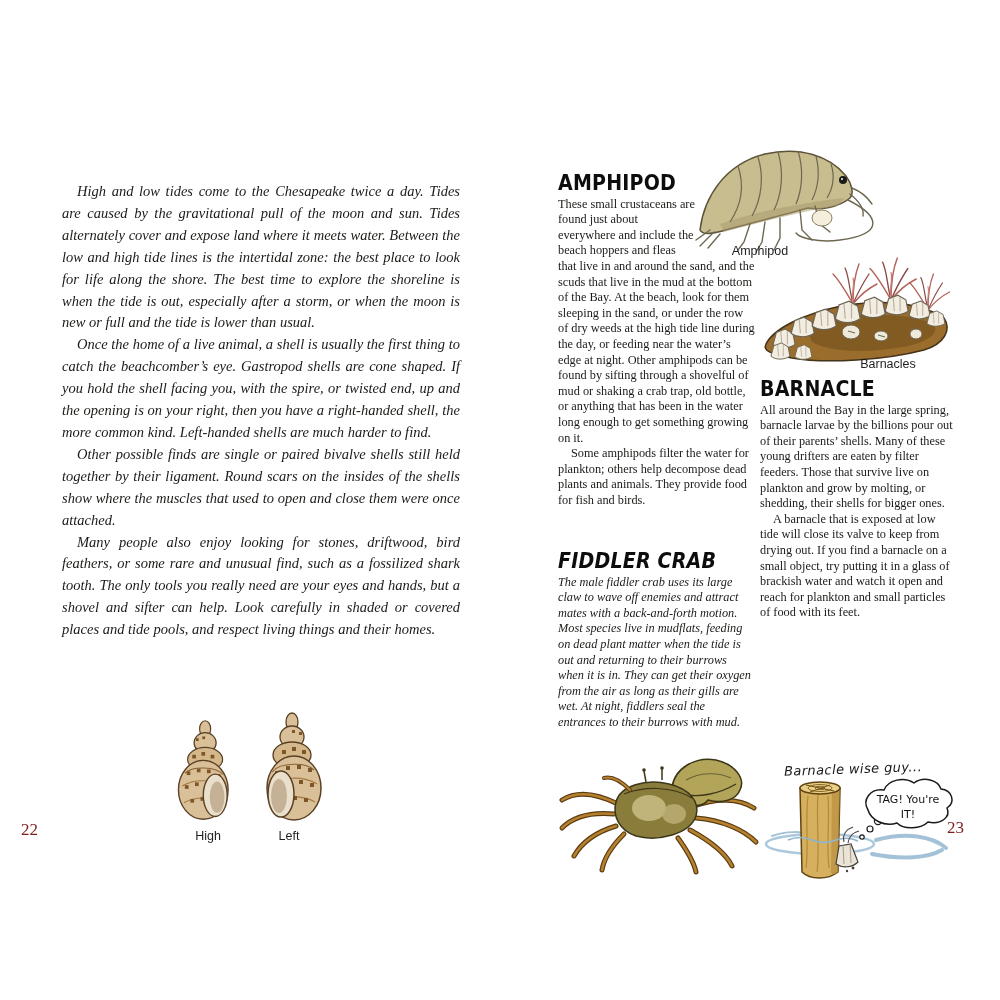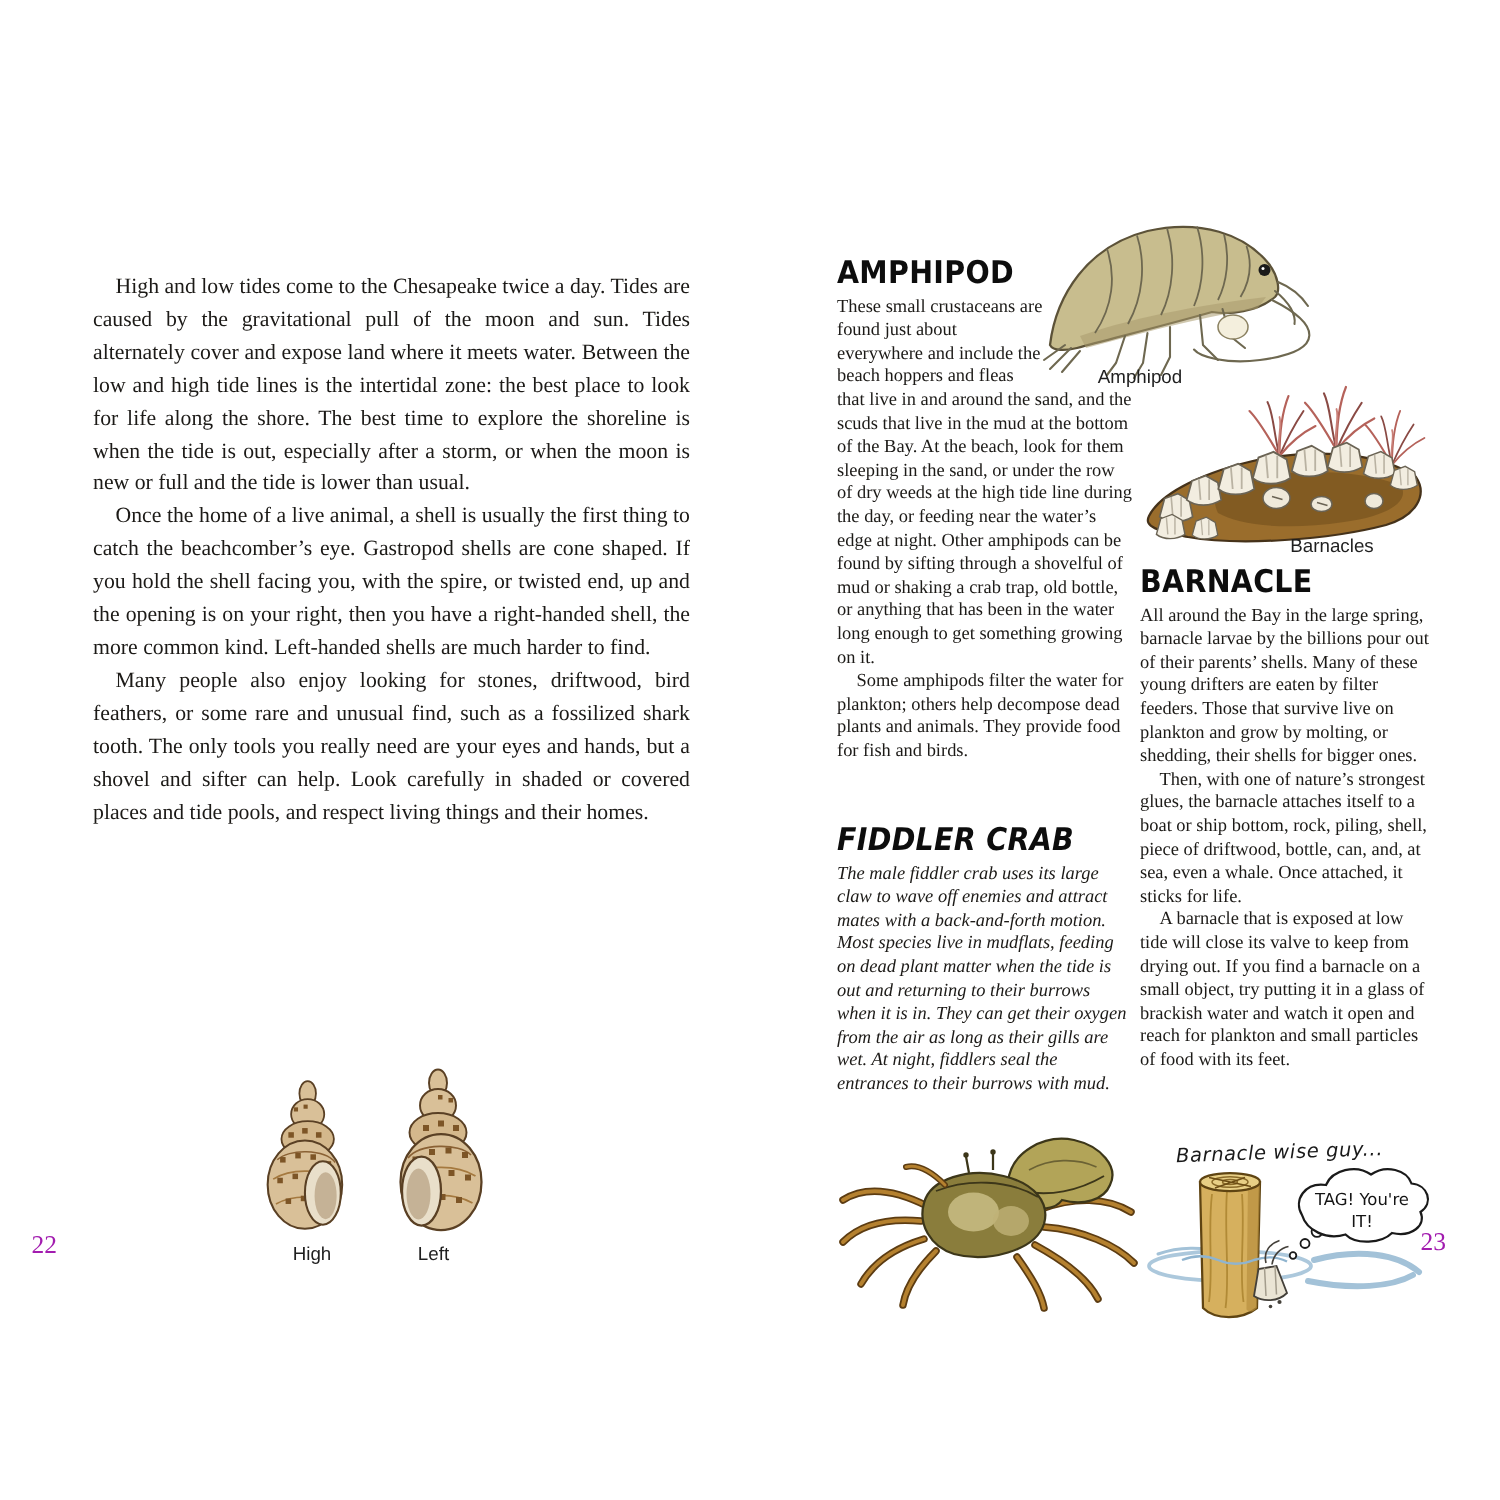--- a/index.html
+++ b/index.html
@@ -5,21 +5,21 @@
   html,body{margin:0;padding:0;background:#ffffff;}
   .sheet{
     position:relative;width:1000px;height:1000px;background:#ffffff;
     font-family:"Liberation Serif",serif;color:#1c1a17;overflow:hidden;
   }
   
   .left-text{
     position:absolute;left:62px;top:181px;width:398px;
     font-size:14.5px;line-height:21.9px;text-align:justify;
   }
-  .left-text p{margin:0;text-indent:15px;}
+  .left-text p{margin:0;text-indent:15px;font-style:italic;}
   
   .rp-col{position:absolute;width:197px;font-size:12.3px;line-height:15.6px;}
   .rp-col p{margin:0;}
   .rp-col p.ind{text-indent:13px;}
   h2.sec{
     margin:0 0 5px 0;
     font-family:"DejaVu Sans",sans-serif;font-weight:900;font-size:19px;
     letter-spacing:0.2px;color:#0d0d0d;
     transform:scaleY(1.1);transform-origin:left bottom;
   }
@@ -34,21 +34,21 @@
   }
   #lbl-amphipod{left:700px;top:244px;width:120px;}
   #lbl-barnacles{left:828px;top:357px;width:120px;}
   #lbl-shell-right{left:178px;top:829px;width:60px;}
   #lbl-shell-left{left:259px;top:829px;width:60px;}
   #cartoon-caption{
     position:absolute;left:784px;top:761px;width:160px;
     font-family:"DejaVu Sans",sans-serif;font-style:italic;font-size:13px;
     color:#1a1a1a;transform:rotate(-2deg);letter-spacing:0.4px;
   }
-  .page-num{position:absolute;font-size:17px;color:#a21caf;}
+  .page-num{position:absolute;font-size:17px;color:#7f1d1d;}
   #pn-left{left:21px;top:820px;}
   #pn-right{left:947px;top:818px;}
   
   .illo{position:absolute;}
   #fig-shells{left:168px;top:708px;}
   #fig-amphipod{left:680px;top:142px;}
   #fig-barnacles{left:756px;top:252px;}
   #fig-crab{left:554px;top:750px;}
   #fig-cartoon{left:756px;top:776px;}
   .bubble-text{
@@ -56,20 +56,21 @@
   }
 </style>
 </head>
 <body>
 
 <div class="sheet">
 
   <div class="left-text">
     <p>High and low tides come to the Chesapeake twice a day. Tides are caused by the gravitational pull of the moon and sun. Tides alternately cover and expose land where it meets water. Between the low and high tide lines is the intertidal zone: the best place to look for life along the shore. The best time to explore the shoreline is when the tide is out, especially after a storm, or when the moon is new or full and the tide is lower than usual.</p>
     <p>Once the home of a live animal, a shell is usually the first thing to catch the beachcomber’s eye. Gastropod shells are cone shaped. If you hold the shell facing you, with the spire, or twisted end, up and the opening is on your right, then you have a right-handed shell, the more common kind. Left-handed shells are much harder to find.</p>
+    <p>Other possible finds are single or paired bivalve shells still held together by their ligament. Round scars on the insides of the shells show where the muscles that used to open and close them were once attached.</p>
     <p>Many people also enjoy looking for stones, driftwood, bird feathers, or some rare and unusual find, such as a fossilized shark tooth. The only tools you really need are your eyes and hands, but a shovel and sifter can help. Look carefully in shaded or covered places and tide pools, and respect living things and their homes.</p>
   </div>
 
   <svg id="fig-shells" class="illo" width="170" height="125" viewBox="0 0 170 125">
     <defs>
       <g id="gastropod">
         <ellipse cx="36" cy="12" rx="6" ry="9" fill="#d9c098" stroke="#5a4024" stroke-width="1.3"></ellipse>
         <ellipse cx="36" cy="27" rx="12" ry="11" fill="#d9c098" stroke="#5a4024" stroke-width="1.3"></ellipse>
         <ellipse cx="36" cy="45" rx="19" ry="13" fill="#d4b88c" stroke="#5a4024" stroke-width="1.3"></ellipse>
         <ellipse cx="34" cy="78" rx="27" ry="32" fill="#d9c098" stroke="#5a4024" stroke-width="1.5"></ellipse>
@@ -181,21 +182,20 @@
   </section>
 
   <section class="rp-col" id="sec-fiddler">
     <h2 class="sec">FIDDLER CRAB</h2>
     <p>The male fiddler crab uses its large claw to wave off enemies and attract mates with a back-and-forth motion. Most species live in mudflats, feeding on dead plant matter when the tide is out and returning to their burrows when it is in. They can get their oxygen from the air as long as their gills are wet. At night, fiddlers seal the entrances to their burrows with mud.</p>
   </section>
 
   <section class="rp-col" id="sec-barnacle">
     <h2 class="sec">BARNACLE</h2>
     <p>All around the Bay in the large spring, barnacle larvae by the billions pour out of their parents’ shells. Many of these young drifters are eaten by filter feeders. Those that survive live on plankton and grow by molting, or shedding, their shells for bigger ones.</p>
-    <p class="ind">Then, with one of nature’s strongest glues, the barnacle attaches itself to a boat or ship bottom, rock, piling, shell, piece of driftwood, bottle, can, and, at sea, even a whale. Once attached, it sticks for life.</p>
     <p class="ind">A barnacle that is exposed at low tide will close its valve to keep from drying out. If you find a barnacle on a small object, try putting it in a glass of brackish water and watch it open and reach for plankton and small particles of food with its feet.</p>
   </section>
 
   <svg id="fig-crab" class="illo" width="214" height="130" viewBox="0 0 214 130">
 
     <g stroke="#5c3c12" stroke-width="5" fill="none" stroke-linecap="round">
       <path d="M64,54 C44,44 24,40 8,50"></path>
       <path d="M60,64 C38,62 20,66 8,78"></path>
       <path d="M62,76 C42,82 28,92 20,106"></path>
       <path d="M70,84 C58,96 50,108 48,120"></path>

